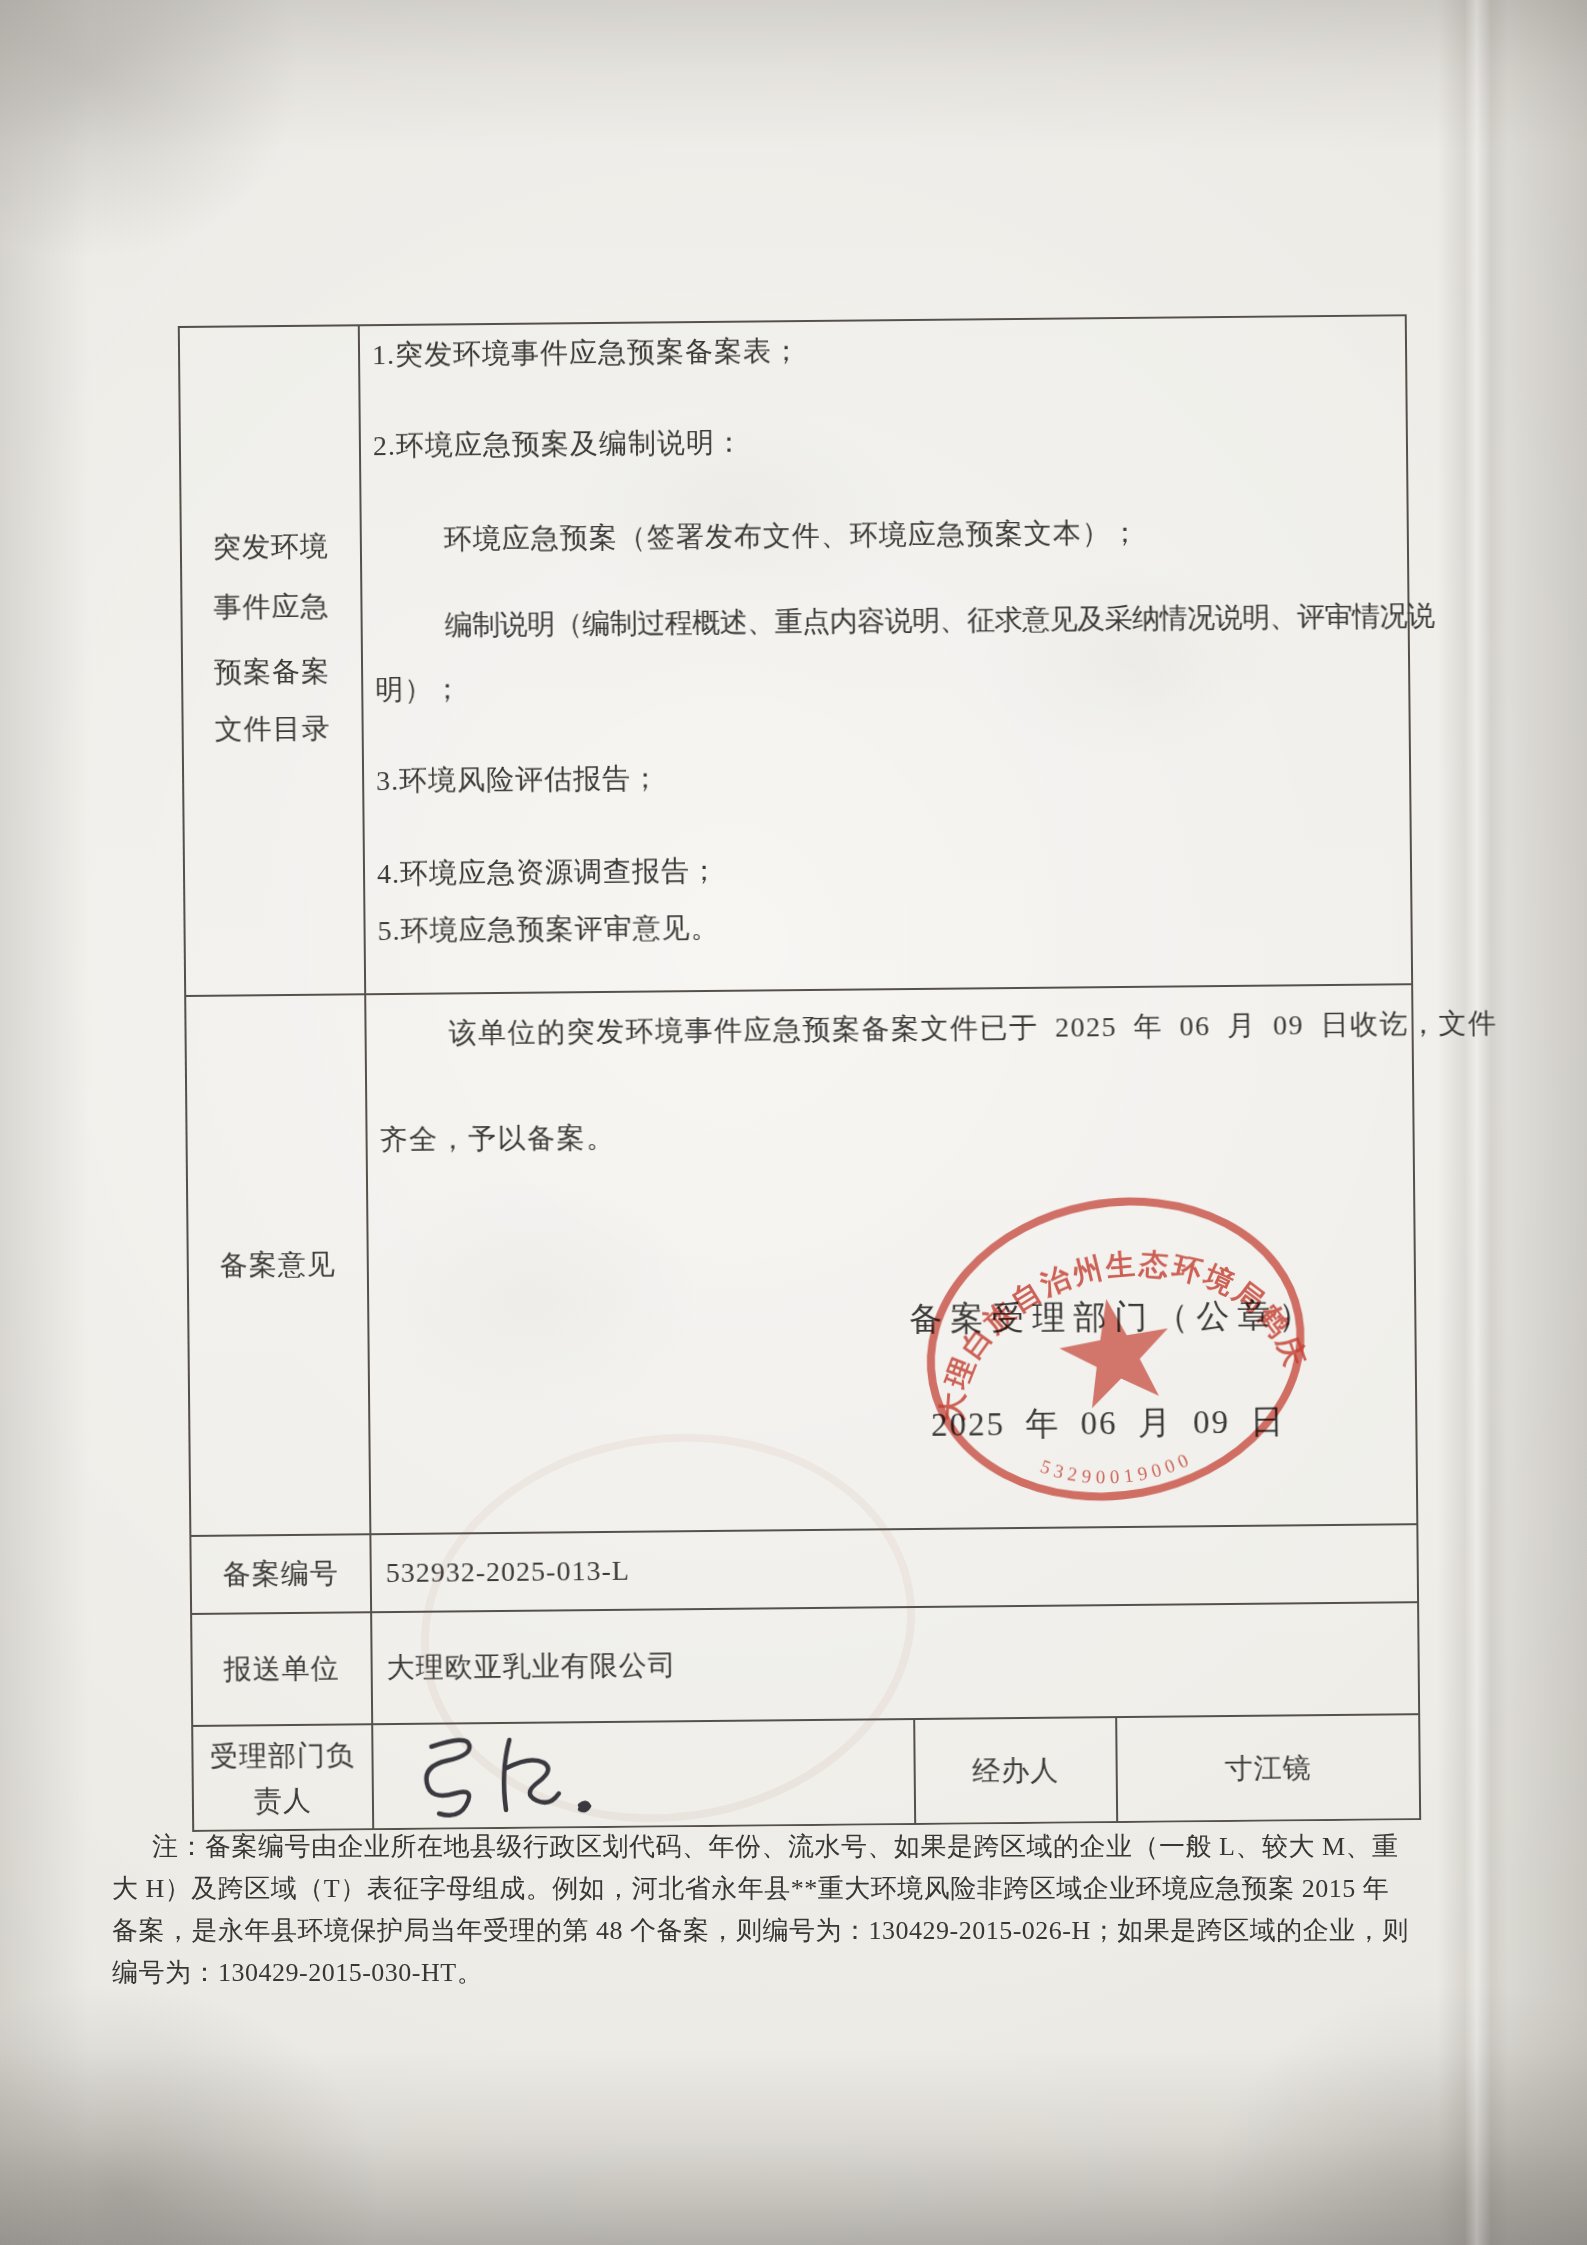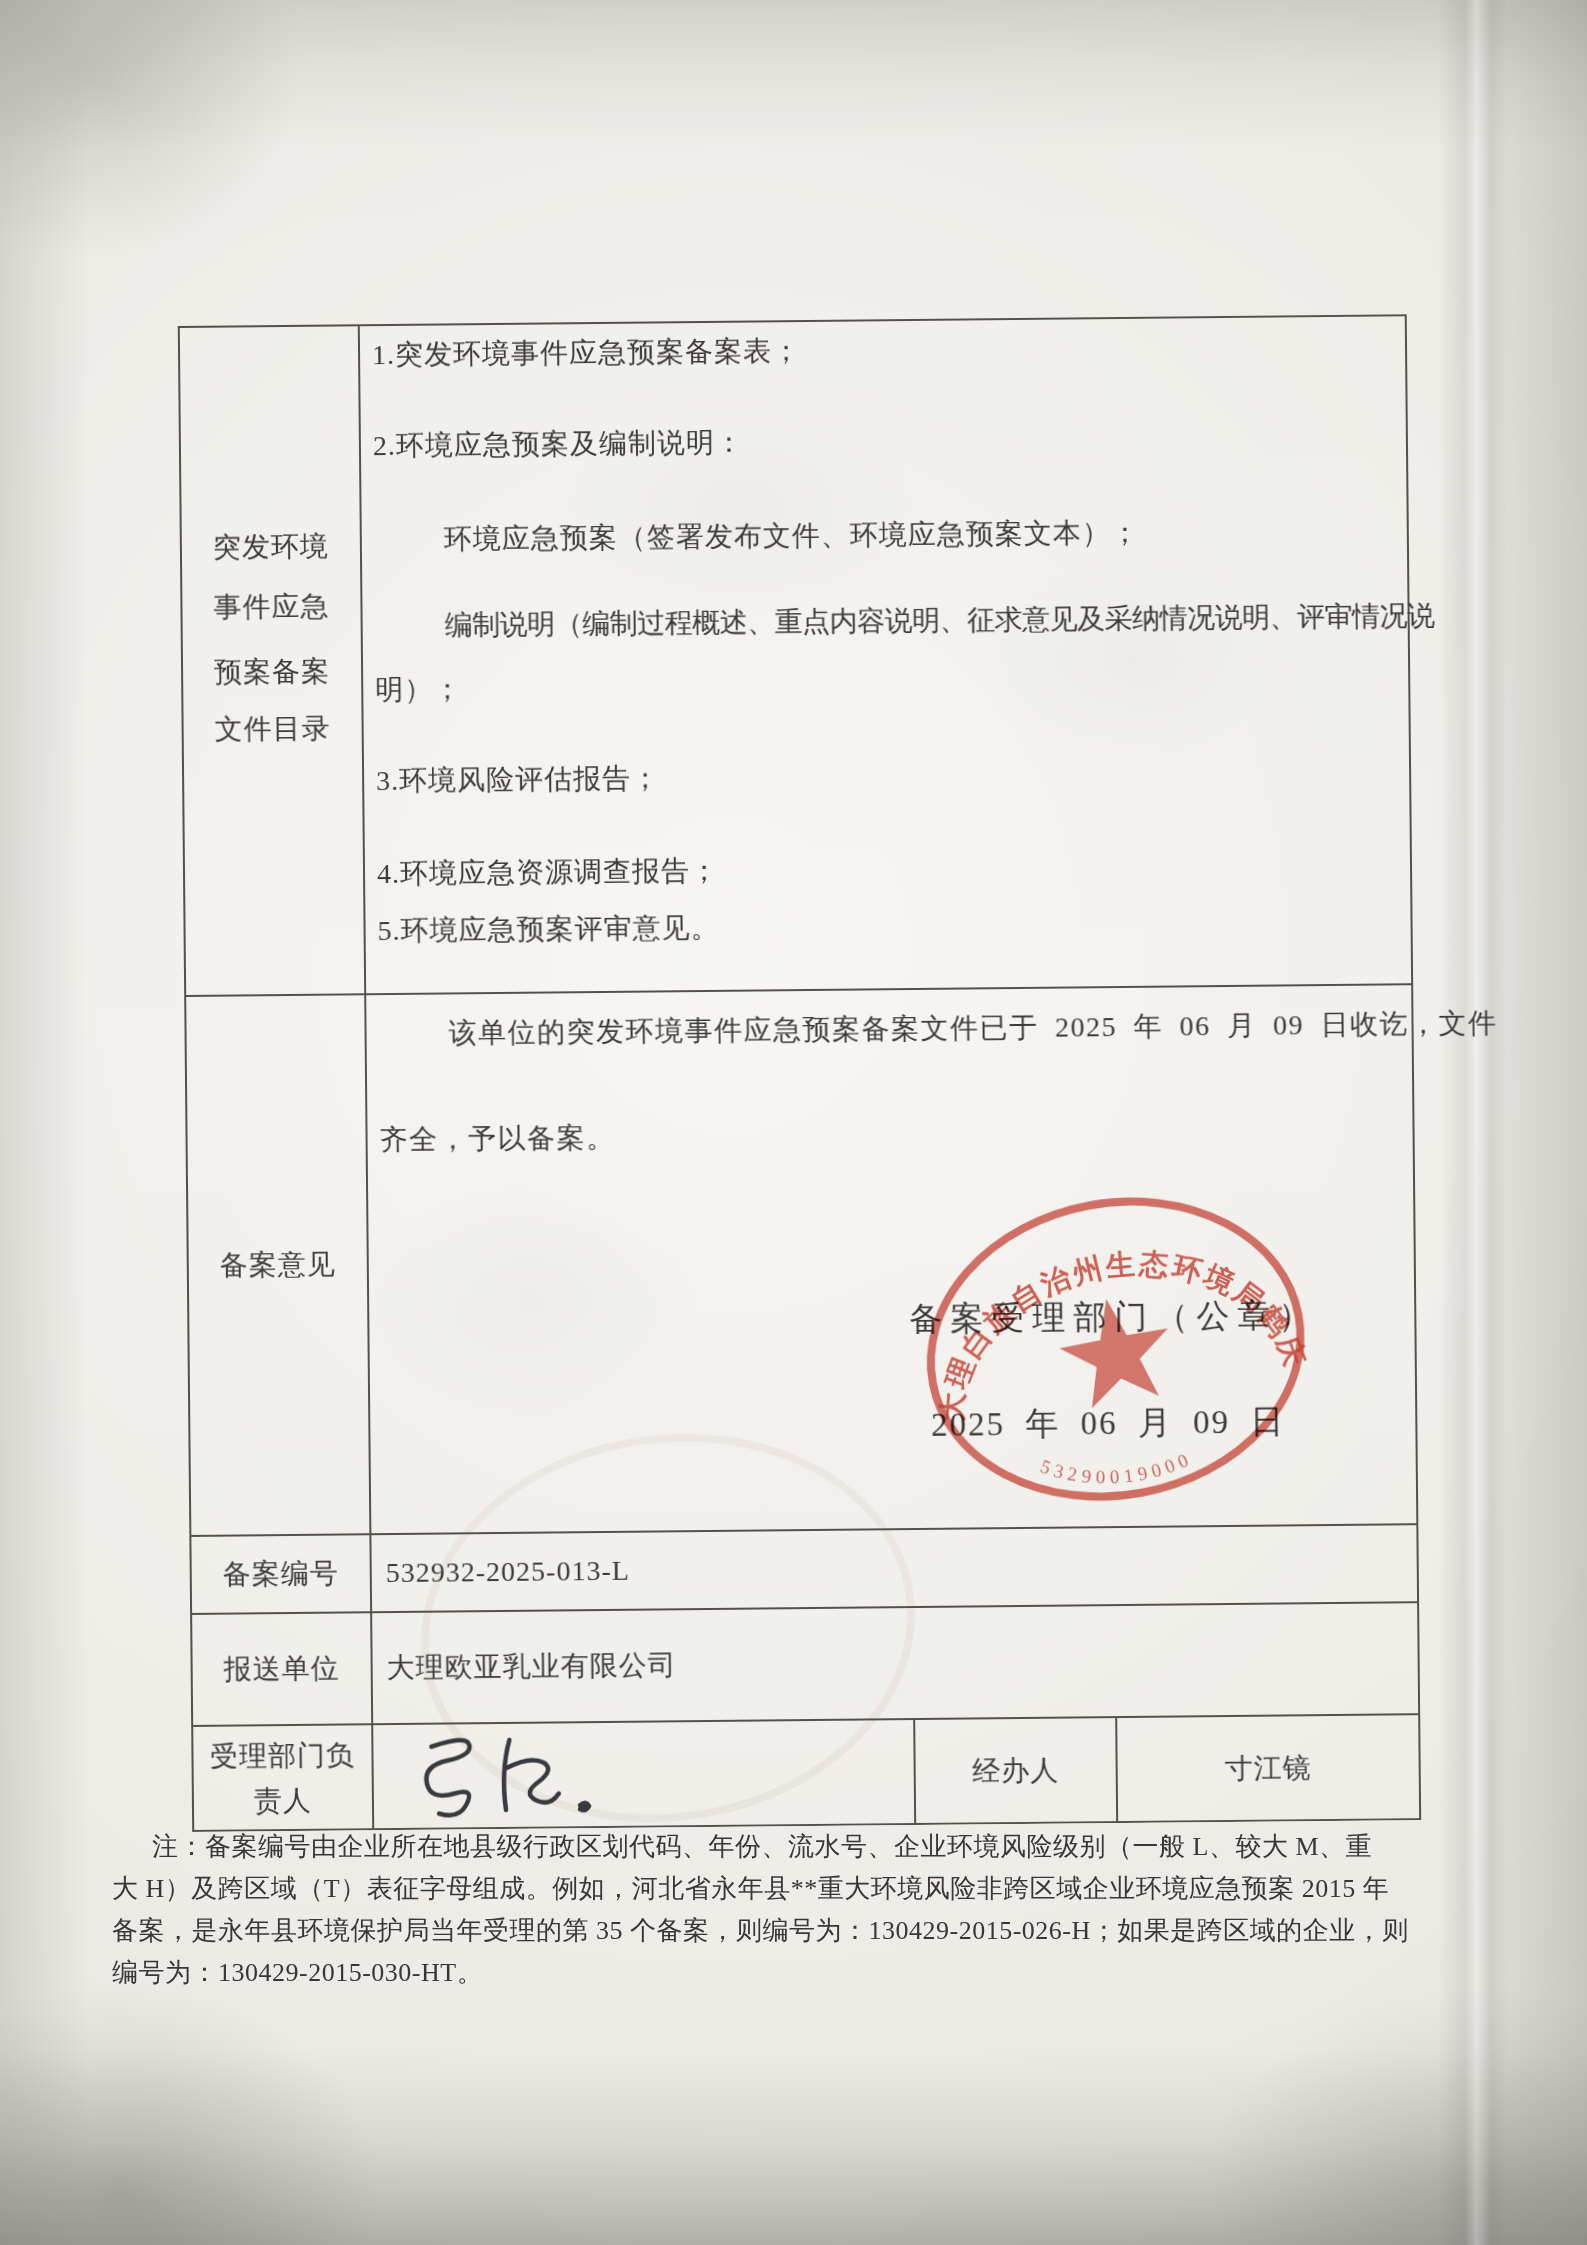--- a/index.html
+++ b/index.html
@@ -175,19 +175,19 @@
         <span>经办人</span>
       </div>
       <div class="name-cell">
         <span>寸江镜</span>
       </div>
     </div>
 
   </div>
 
   <div class="note">
-    <div class="n1">注：备案编号由企业所在地县级行政区划代码、年份、流水号、企业环境风险级别（一般 L、较大 M、重</div>
+    <div class="n1">注：备案编号由企业所在地县级行政区划代码、年份、流水号、如果是跨区域的企业（一般 L、较大 M、重</div>
     <div>大 H）及跨区域（T）表征字母组成。例如，河北省永年县**重大环境风险非跨区域企业环境应急预案 2015 年</div>
-    <div>备案，是永年县环境保护局当年受理的第 35 个备案，则编号为：130429-2015-026-H；如果是跨区域的企业，则</div>
+    <div>备案，是永年县环境保护局当年受理的第 48 个备案，则编号为：130429-2015-026-H；如果是跨区域的企业，则</div>
     <div>编号为：130429-2015-030-HT。</div>
   </div>
 
 </div>
 
 </body></html>

